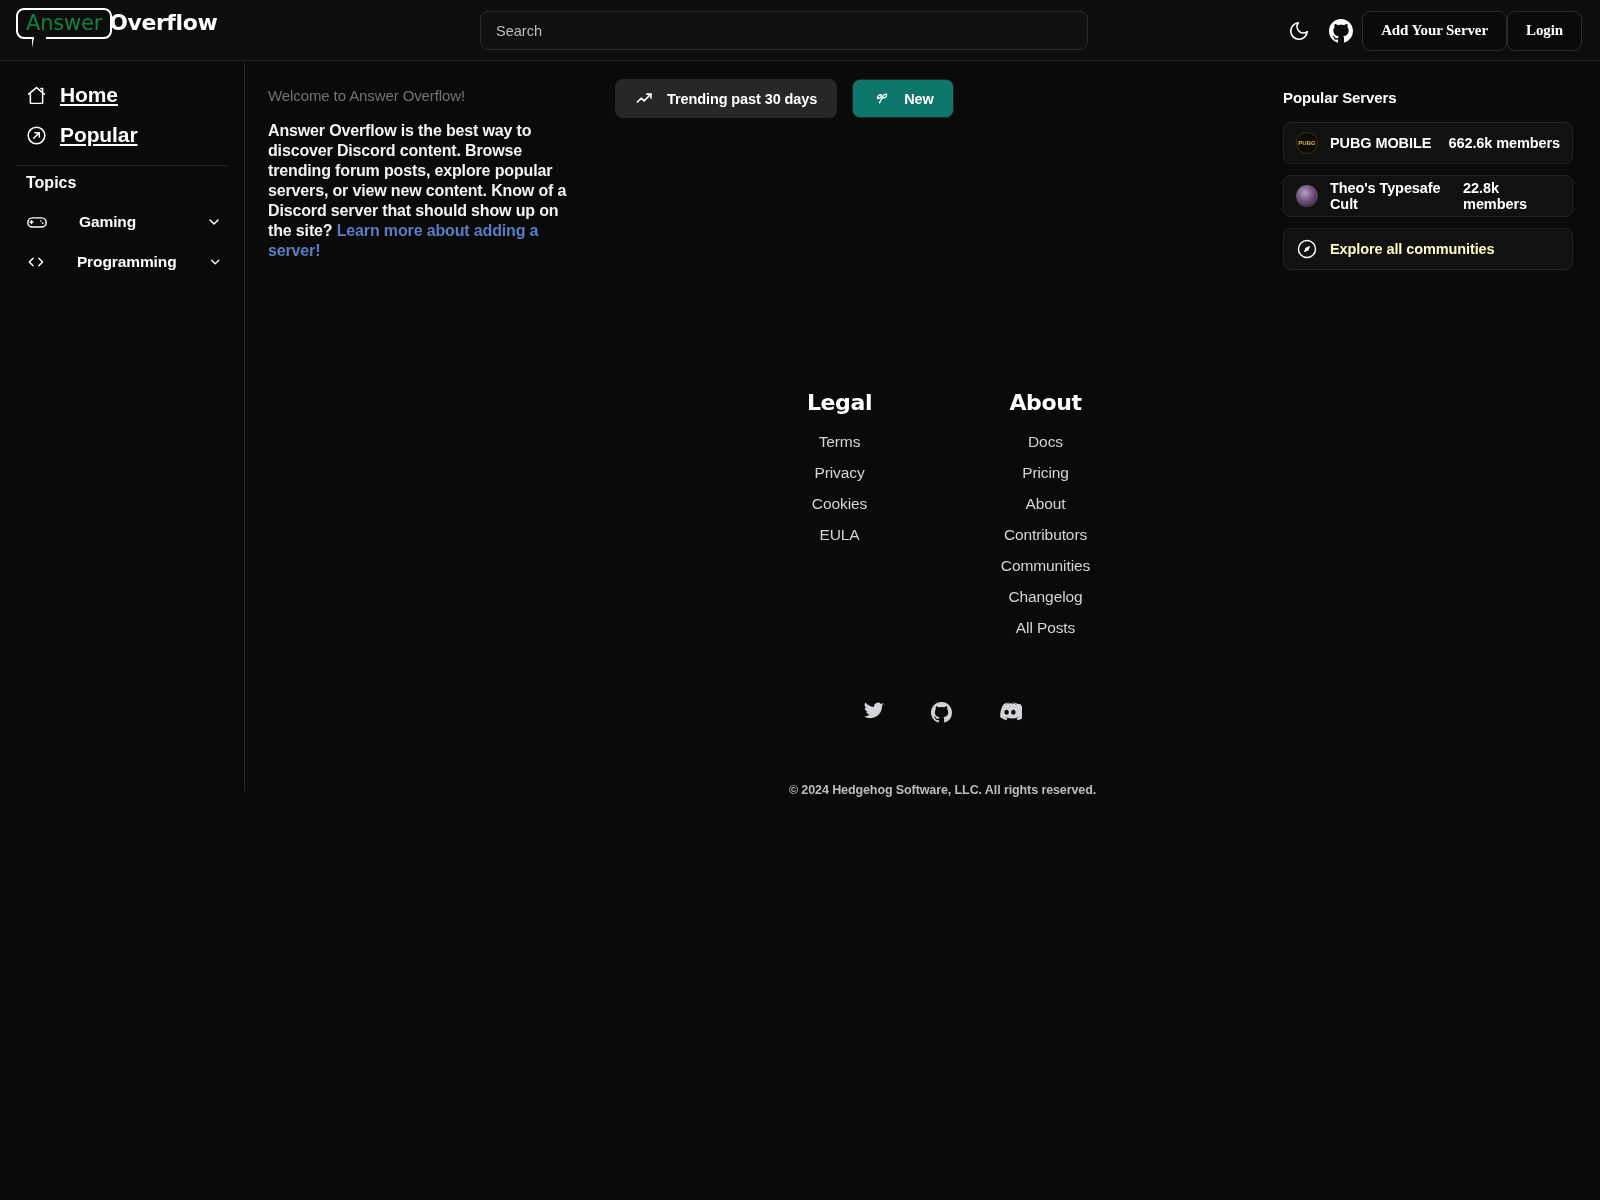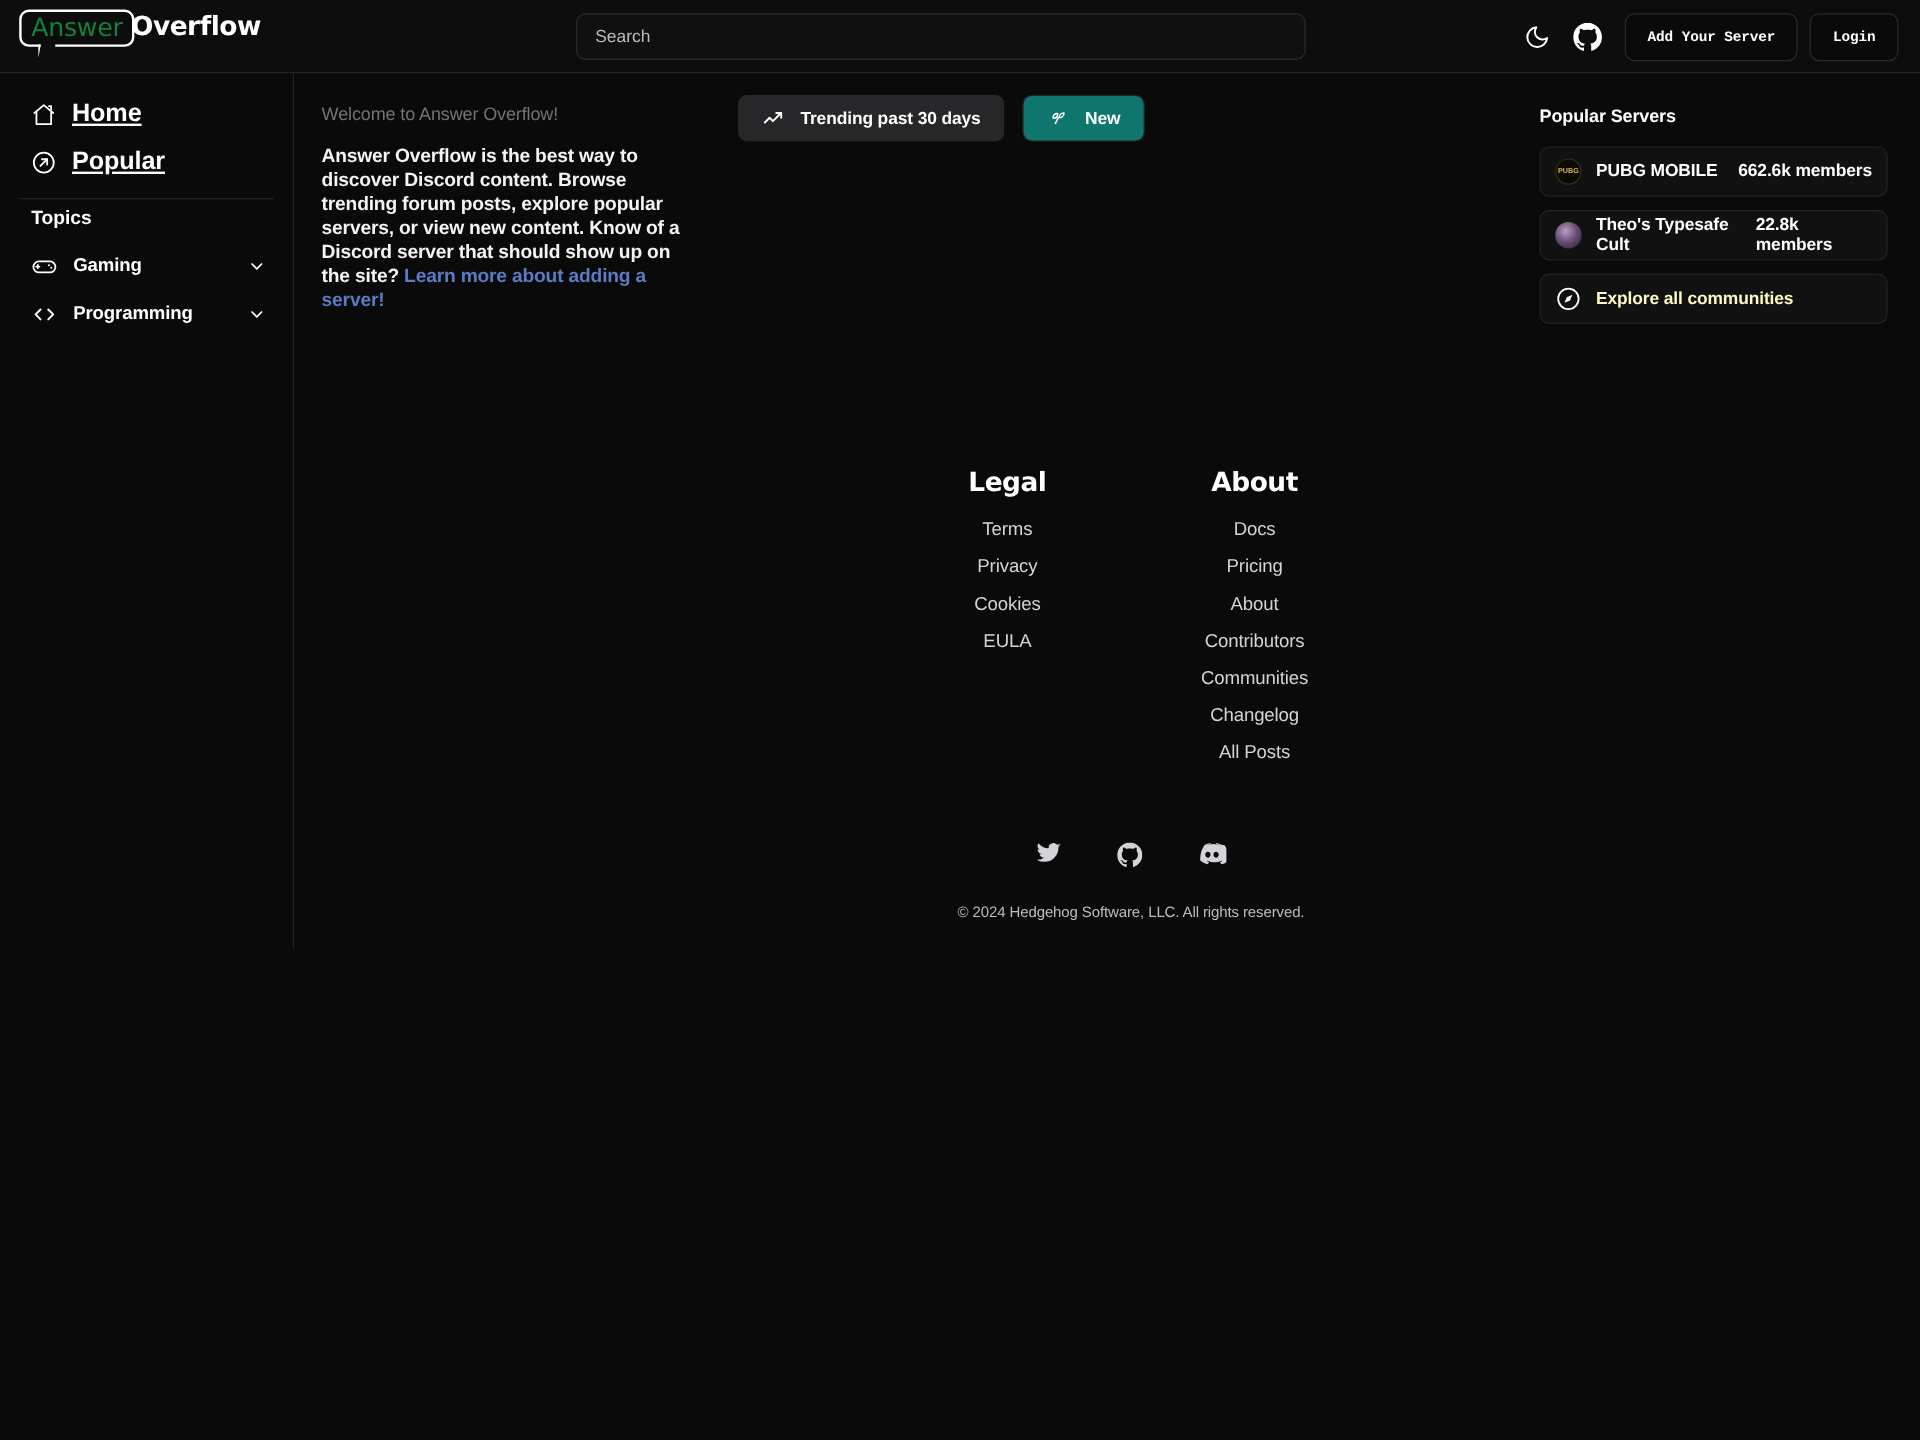--- a/index.html
+++ b/index.html
@@ -86,26 +86,25 @@
     display: flex; align-items: center; justify-content: center;
     background: none; border: none; cursor: pointer;
   }
   .hdr-btn {
     height: 40px;
     display: flex; align-items: center; justify-content: center;
     border: 1px solid #2b2b2b;
     border-radius: 8px;
     background: #0a0a0a;
     color: #ffffff;
-    font-size: 12px;
+    font-size: 15px;
     font-weight: bold;
     padding: 0 18px;
-    margin-left: 10px;
-    cursor: pointer;
-    font-family: Liberation Mono, monospace;
+    cursor: pointer;
+    font-family: Liberation Serif, serif;
     letter-spacing: -0.1px;
   }
 
   
   .sidebar {
     position: absolute;
     left: 0; top: 61px;
     width: 245px; height: 730px;
     border-right: 1px solid #242424;
     padding: 14px 16px 0 16px;
@@ -132,21 +131,21 @@
   }
   .topics-title {
     font-size: 16px;
     font-weight: bold;
     padding-left: 10px;
     margin-bottom: 10px;
     color: #ffffff;
   }
   .topic-row {
     display: flex; align-items: center;
-    gap: 13px;
+    gap: 31px;
     height: 40px;
     padding-left: 10px;
     padding-right: 6px;
     border-radius: 6px;
     cursor: pointer;
   }
   .topic-row .lbl {
     font-size: 15.5px;
     font-weight: bold;
     flex: 1;
@@ -270,23 +269,24 @@
   }
   .social-row {
     display: flex; justify-content: center; gap: 46px;
     margin-top: 52px; padding-left: 40px;
   }
   .social-row .s-ic { cursor: pointer; }
   .copyright {
     text-align: center;
     font-size: 12.5px;
     color: #bdbdbd;
-    margin-top: 25px;
+    margin-top: 56px;
     padding-left: 40px;
     letter-spacing: -0.1px;
+    font-weight: bold;
   }
 </style>
 </head>
 <body>
 
 <div class="header">
   <div class="logo-wrap">
     <span class="logo-bubble">Answer</span>
     <span class="logo-overflow">Overflow</span>
   </div>

